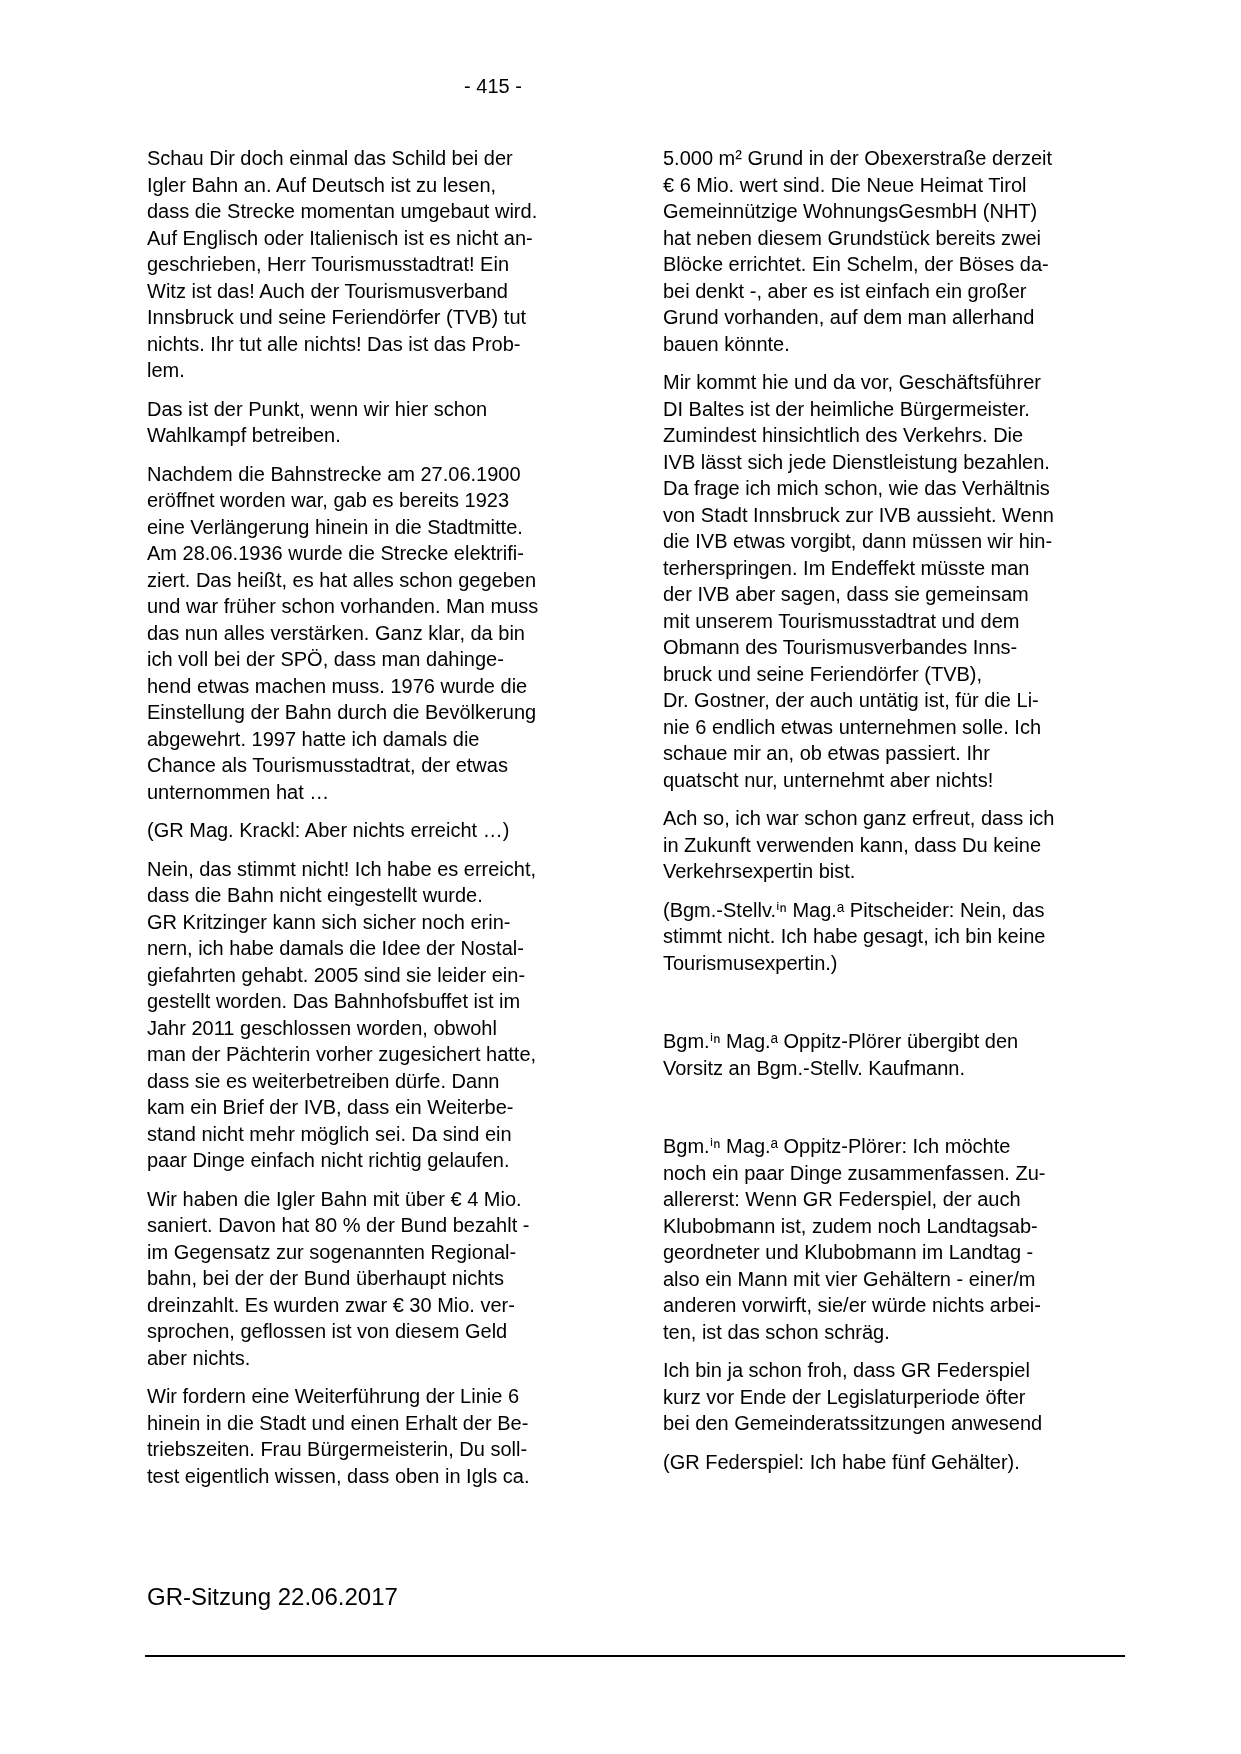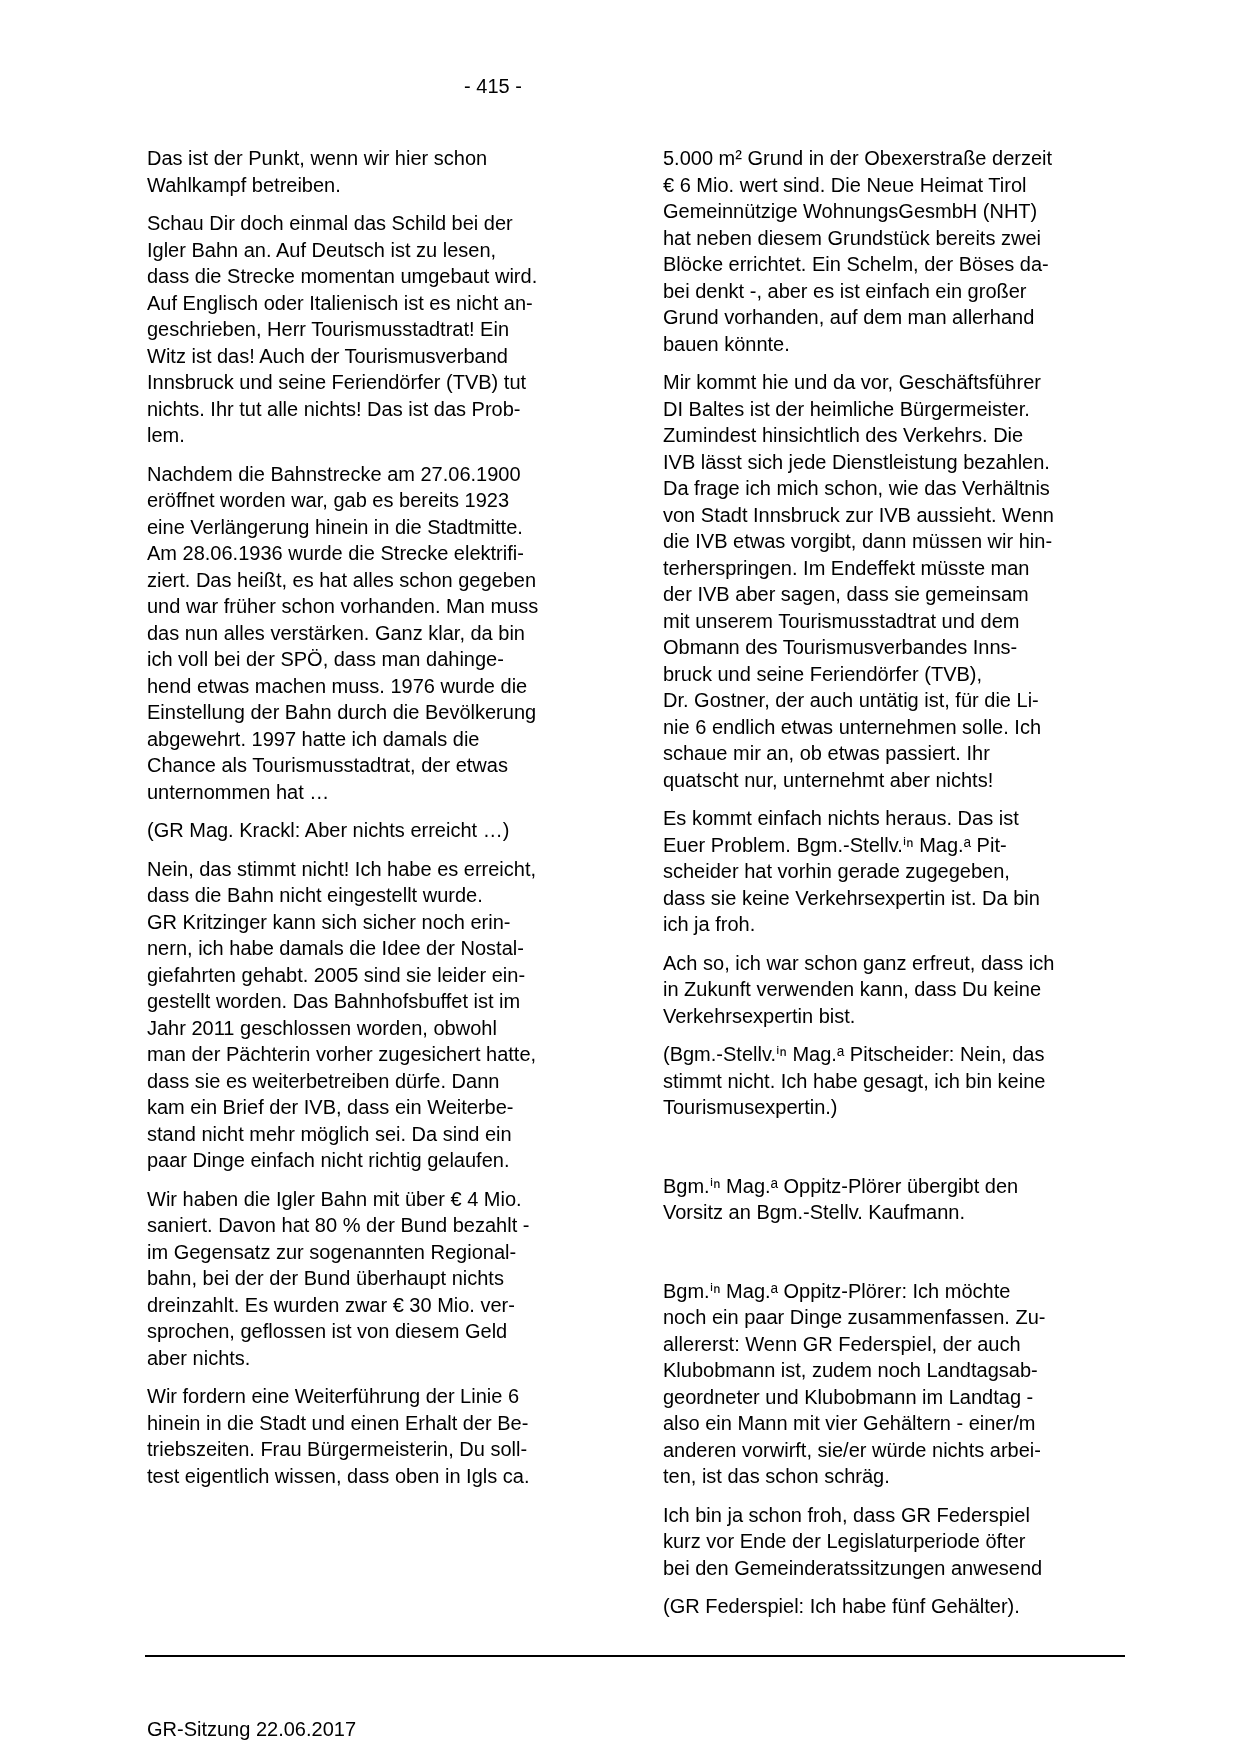--- a/index.html
+++ b/index.html
@@ -45,44 +45,44 @@
     position: absolute;
     left: 145px;
     top: 1655px;
     width: 980px;
     height: 0;
     border-top: 2px solid #000000;
   }
   .footer-text {
     position: absolute;
     left: 147px;
-    top: 1716px;
-    font-size: 20px;
+    top: 1584px;
+    font-size: 24px;
     line-height: 26.5px;
   }
 </style>
 </head>
 <body>
 
 <div class="page">
 
   <div class="page-number">- 415 -</div>
 
   <div class="col col-left">
-    <p>Das ist der Punkt, wenn wir hier schon
-Wahlkampf betreiben.</p>
     <p>Schau Dir doch einmal das Schild bei der
 Igler Bahn an. Auf Deutsch ist zu lesen,
 dass die Strecke momentan umgebaut wird.
 Auf Englisch oder Italienisch ist es nicht an-
 geschrieben, Herr Tourismusstadtrat! Ein
 Witz ist das! Auch der Tourismusverband
 Innsbruck und seine Feriendörfer (TVB) tut
 nichts. Ihr tut alle nichts! Das ist das Prob-
 lem.</p>
+    <p>Das ist der Punkt, wenn wir hier schon
+Wahlkampf betreiben.</p>
     <p>Nachdem die Bahnstrecke am 27.06.1900
 eröffnet worden war, gab es bereits 1923
 eine Verlängerung hinein in die Stadtmitte.
 Am 28.06.1936 wurde die Strecke elektrifi-
 ziert. Das heißt, es hat alles schon gegeben
 und war früher schon vorhanden. Man muss
 das nun alles verstärken. Ganz klar, da bin
 ich voll bei der SPÖ, dass man dahinge-
 hend etwas machen muss. 1976 wurde die
 Einstellung der Bahn durch die Bevölkerung
@@ -133,25 +133,20 @@
 die IVB etwas vorgibt, dann müssen wir hin-
 terherspringen. Im Endeffekt müsste man
 der IVB aber sagen, dass sie gemeinsam
 mit unserem Tourismusstadtrat und dem
 Obmann des Tourismusverbandes Inns-
 bruck und seine Feriendörfer (TVB),
 Dr. Gostner, der auch untätig ist, für die Li-
 nie 6 endlich etwas unternehmen solle. Ich
 schaue mir an, ob etwas passiert. Ihr
 quatscht nur, unternehmt aber nichts!</p>
-    <p>Es kommt einfach nichts heraus. Das ist
-Euer Problem. Bgm.-Stellv.ⁱⁿ Mag.ᵃ Pit-
-scheider hat vorhin gerade zugegeben,
-dass sie keine Verkehrsexpertin ist. Da bin
-ich ja froh.</p>
     <p>Ach so, ich war schon ganz erfreut, dass ich
 in Zukunft verwenden kann, dass Du keine
 Verkehrsexpertin bist.</p>
     <p>(Bgm.-Stellv.ⁱⁿ Mag.ᵃ Pitscheider: Nein, das
 stimmt nicht. Ich habe gesagt, ich bin keine
 Tourismusexpertin.)</p>
     <p class="gap-before">Bgm.ⁱⁿ Mag.ᵃ Oppitz-Plörer übergibt den
 Vorsitz an Bgm.-Stellv. Kaufmann.</p>
     <p class="gap-before">Bgm.ⁱⁿ Mag.ᵃ Oppitz-Plörer: Ich möchte
 noch ein paar Dinge zusammenfassen. Zu-

